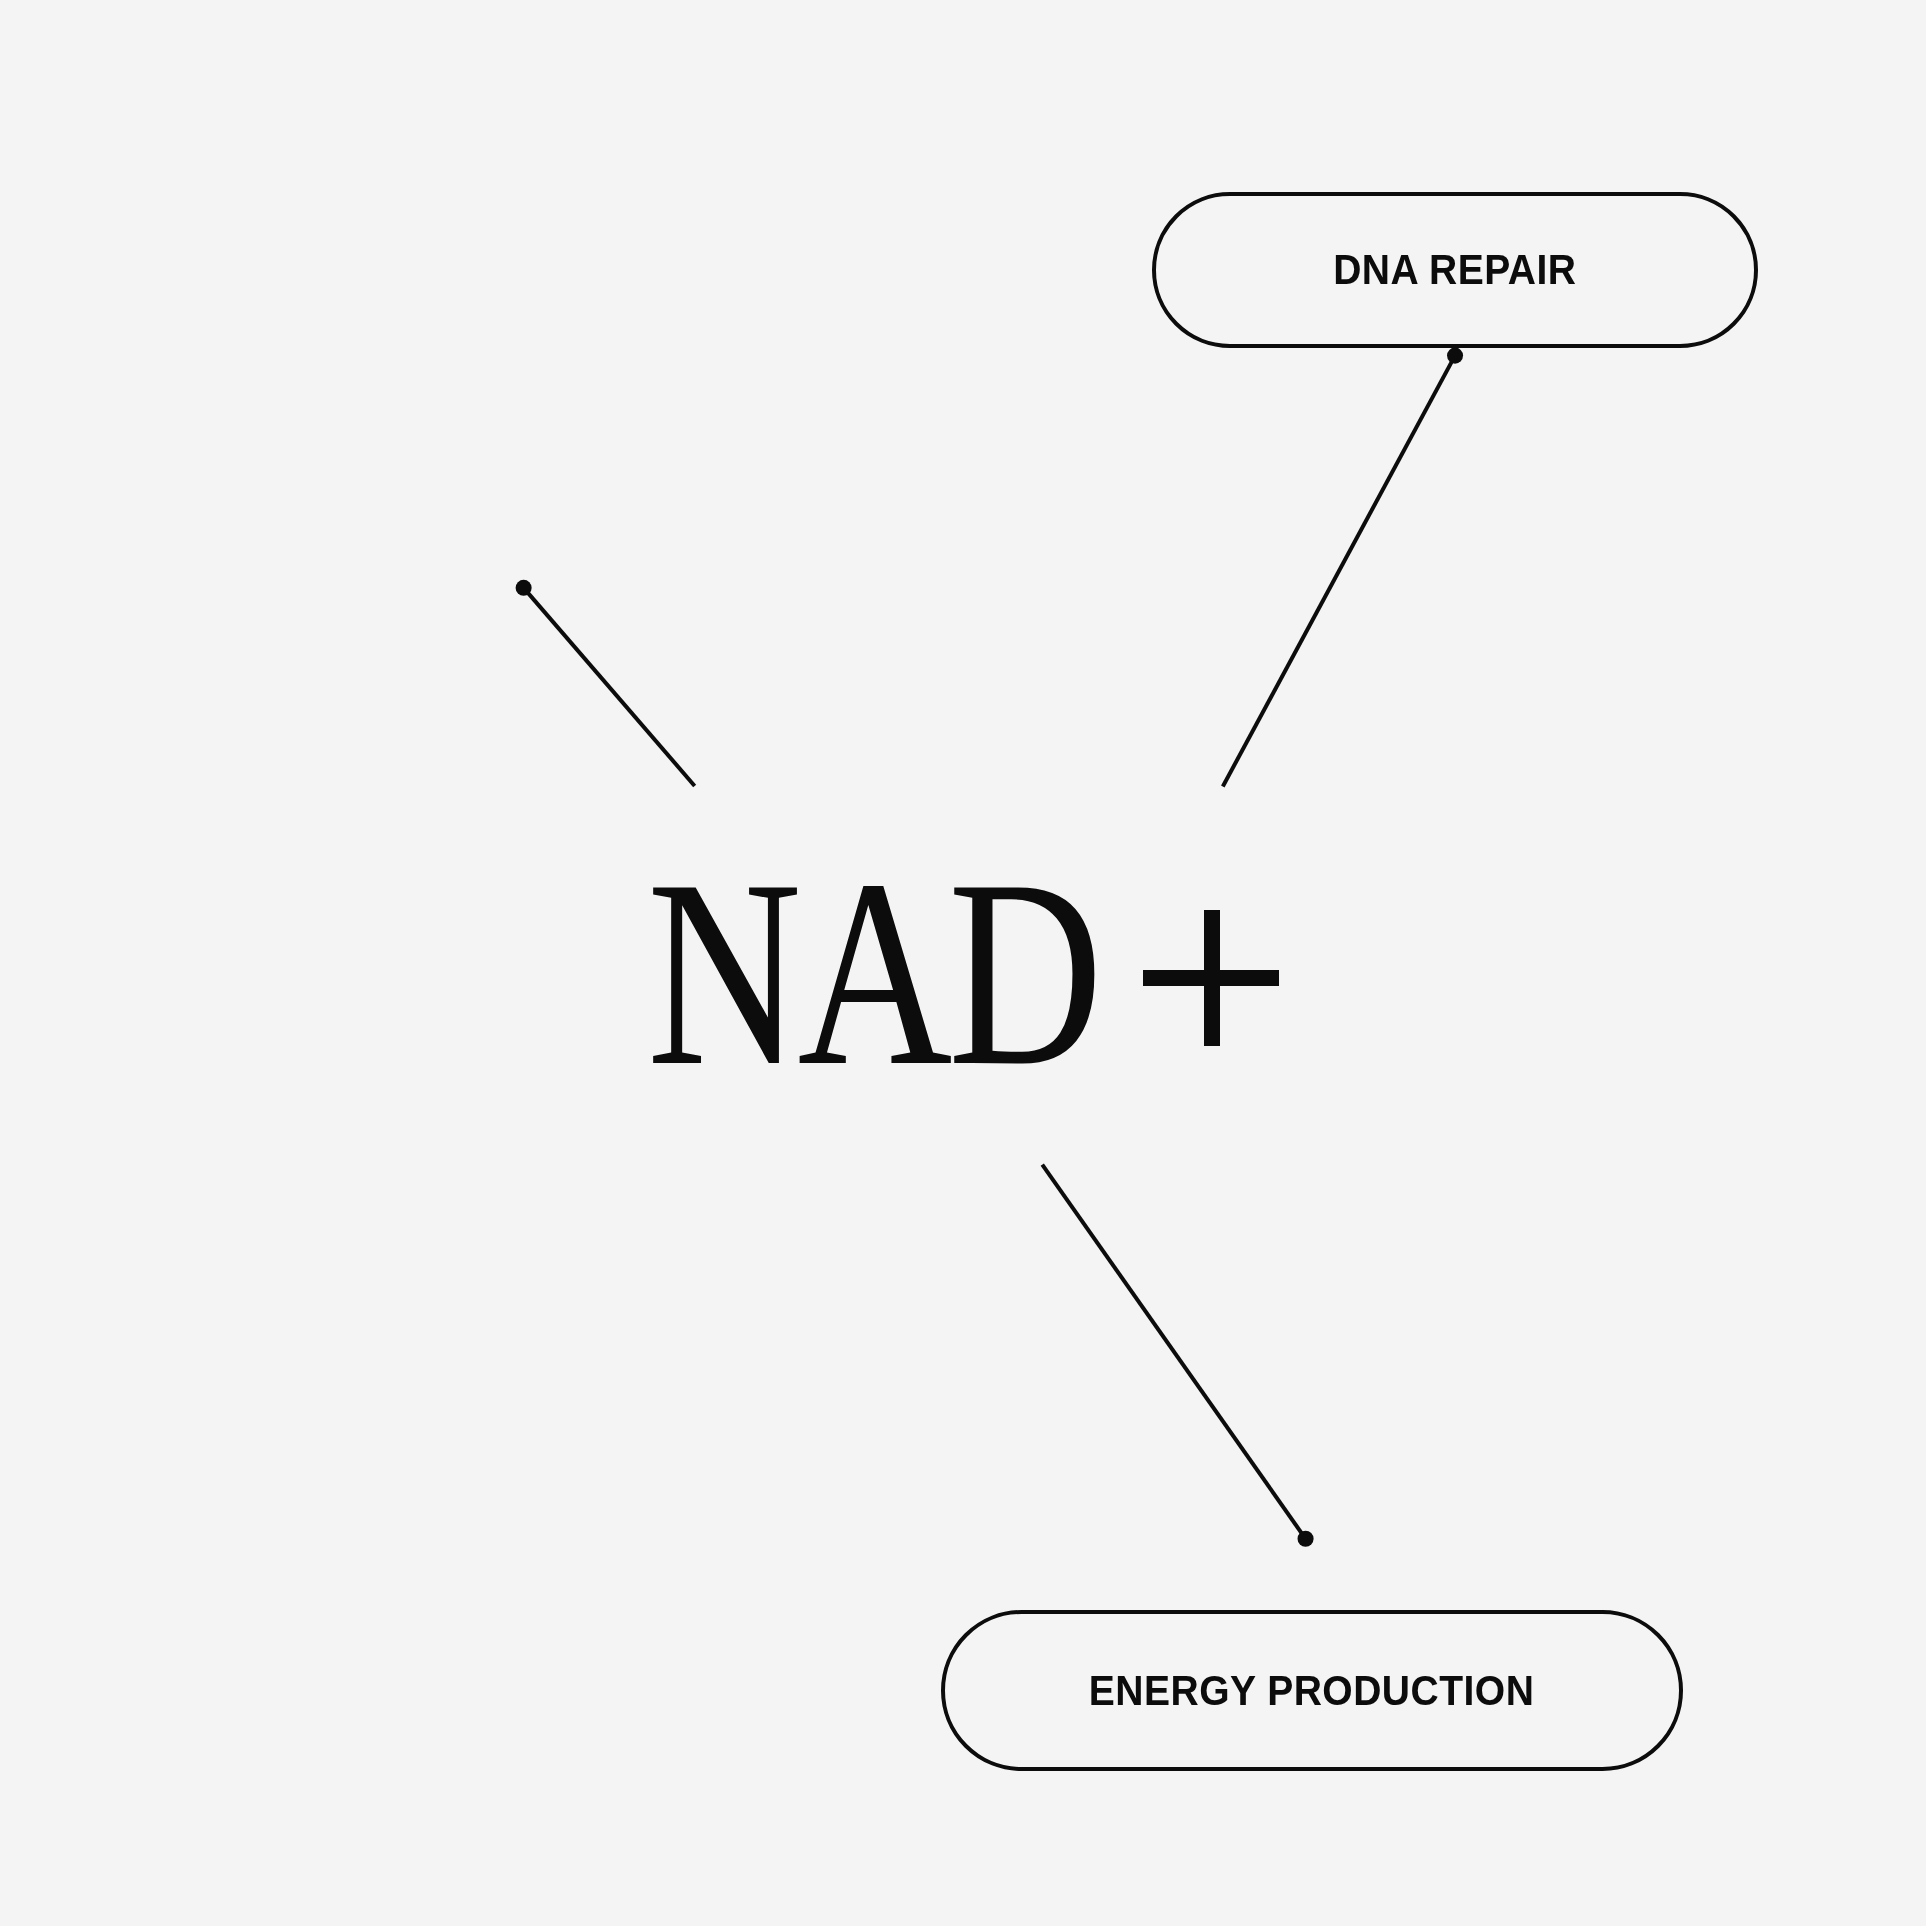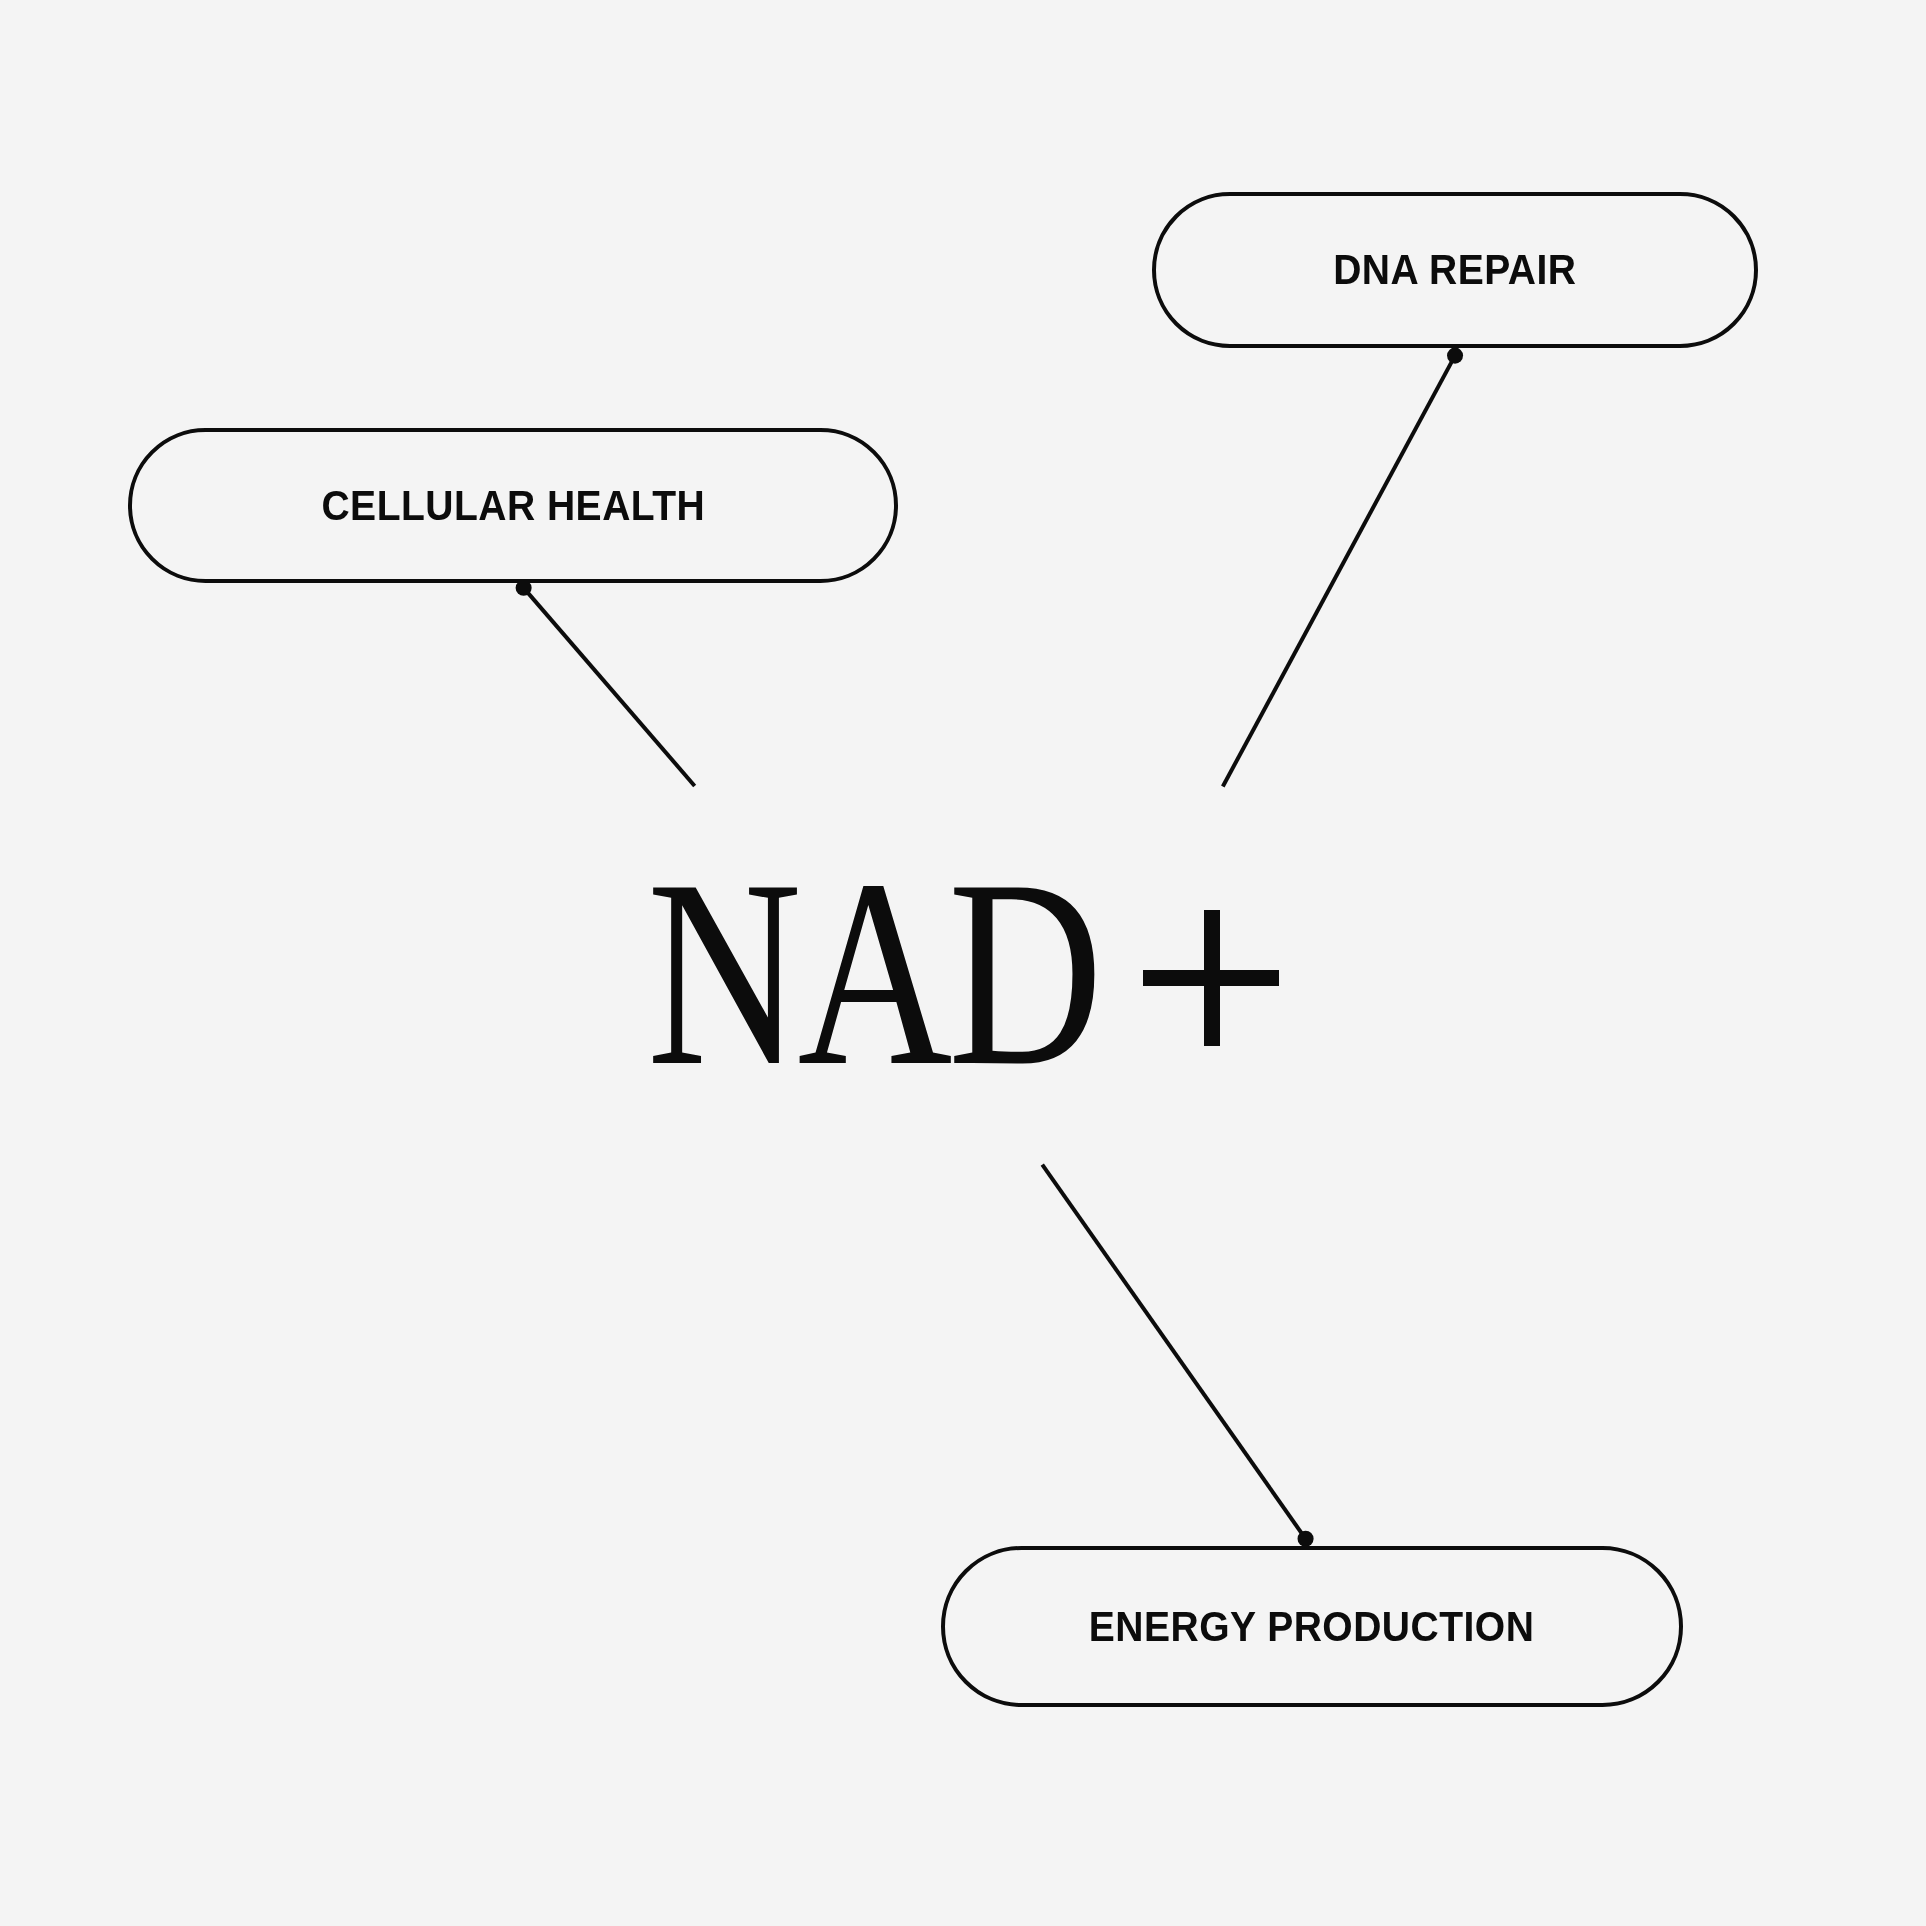--- a/index.html
+++ b/index.html
@@ -19,21 +19,21 @@
   svg.connectors circle{fill:var(--ink);}
 
   .pill{
     position:absolute;box-sizing:border-box;
     border:4px solid var(--ink);border-radius:83px;
     background:var(--node-fill);
     display:flex;align-items:center;justify-content:center;text-align:center;
   }
   .pill-dna    {left:1152px;top:192px; width:606px;height:156px;}
   .pill-cell   {left:128px; top:428px; width:770px;height:155px;}
-  .pill-energy {left:941px;top:1546px;width:742px;height:161px;}
+  .pill-energy {left:941px;top:1610px;width:742px;height:161px;}
   .pill-label{
     font-weight:bold;font-size:42px;letter-spacing:0.5px;line-height:1;
     color:var(--ink);white-space:nowrap;
     transform:scaleX(0.93);
   }
 
   .center-title{
     position:absolute;left:647px;top:839px;
     font-family:"Liberation Serif", serif;
     font-size:268px;line-height:1;letter-spacing:-0.02em;
@@ -60,23 +60,20 @@
     <circle cx="2901" cy="709" r="16"></circle>
 
     <line x1="2078" y1="2322" x2="2603" y2="3068"></line>
     <circle cx="2603" cy="3068" r="16"></circle>
   </svg>
 
   <div class="pill pill-dna">
     <span class="pill-label">DNA REPAIR</span>
   </div>
 
-  <div class="pill pill-cell">
-    <span class="pill-label">CELLULAR HEALTH</span>
-  </div>
 
   <div class="pill pill-energy">
     <span class="pill-label">ENERGY PRODUCTION</span>
   </div>
 
   <div class="center-title">NAD</div>
 
   <div class="plus" aria-label="+">
     <div class="bar-h"></div>
     <div class="bar-v"></div>

